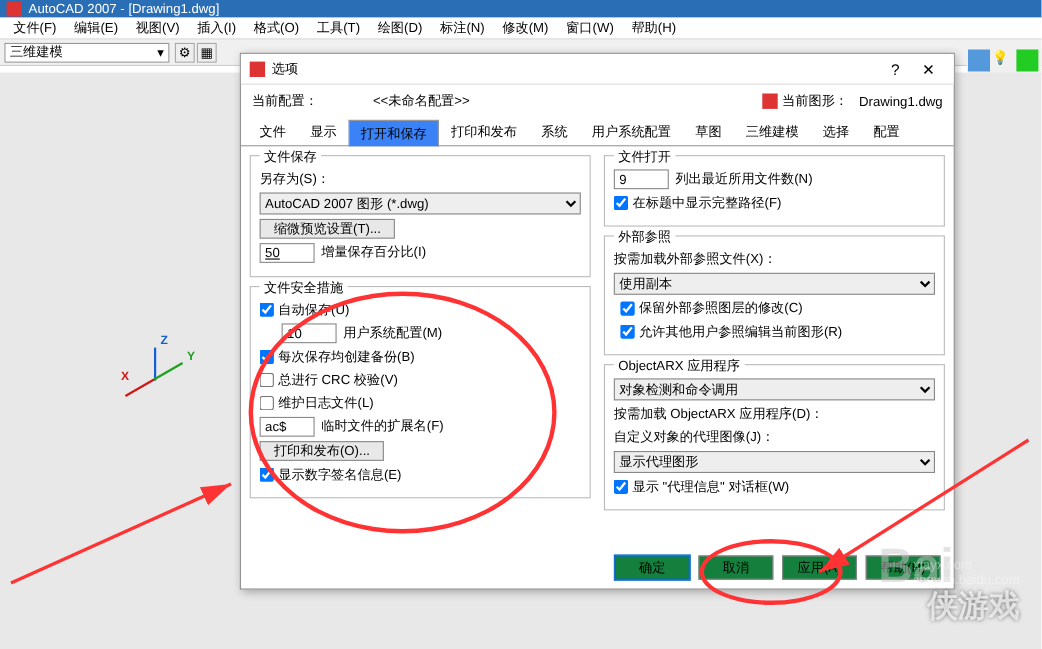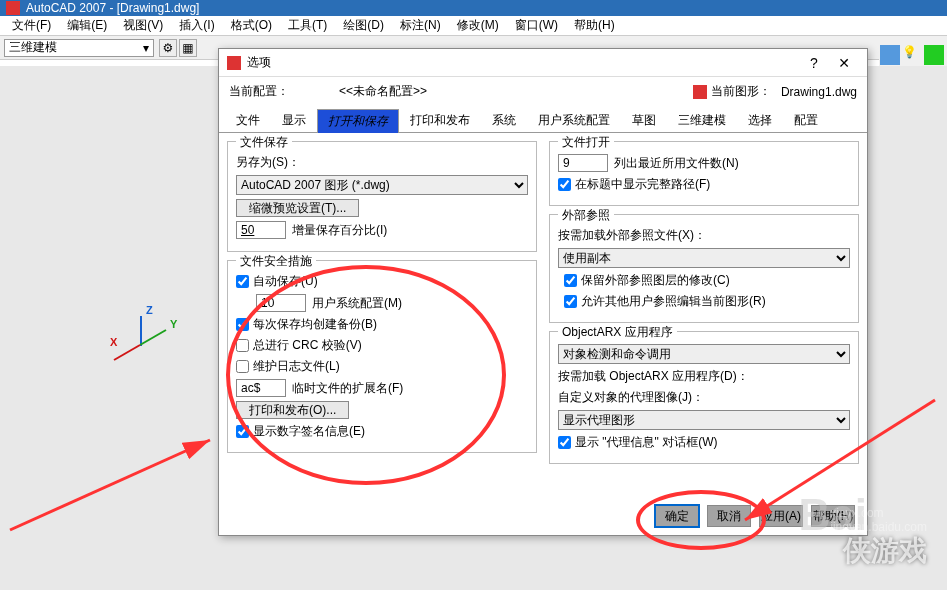--- a/index.html
+++ b/index.html
@@ -30,37 +30,37 @@
 .dlg-title .spacer { flex: 1; }
 .dlg-title .wbtn { width: 30px; height: 22px; display: flex; align-items: center; justify-content: center; font-size: 14px; }
 
 .profile-row { padding: 6px 10px; display: flex; align-items: center; }
 .profile-row .lbl { width: 110px; }
 .profile-row .val { flex: 1; }
 .profile-row .dicon2 { width: 14px; height: 14px; background: #d33; margin-right: 4px; display: inline-block; vertical-align: middle; }
 
 .tabs { display: flex; padding: 0 6px; border-bottom: 1px solid #999; margin-top: 2px; }
 .tab { padding: 3px 10px; border: 1px solid transparent; border-bottom: none; cursor: pointer; }
-.tab.active { border-color: #999; background: #1d4ed8; position: relative; top: 1px; font-style: italic; }
+.tab.active { border-color: #999; background: #3b82f6; position: relative; top: 1px; }
 
 .content { display: flex; padding: 8px; gap: 12px; }
 .col { flex: 1; }
 
 .fieldset { border: 1px solid #bbb; padding: 8px; margin-bottom: 8px; position: relative; }
 .fieldset > .legend { position: absolute; top: -8px; left: 8px; background: #fff; padding: 0 4px; }
 
-.row { display: flex; align-items: center; margin: 4px 0; gap: 6px; }
+.row { display: flex; margin: 4px 0; gap: 6px; }
 .row label { display: flex; align-items: center; gap: 4px; }
 input[type=text] { border: 1px solid #888; height: 18px; padding: 0 4px; }
 select { border: 1px solid #888; height: 20px; width: 100%; background: #eee; }
 button.btn { border: 1px solid #888; background: #e8e8e8; height: 18px; padding: 0 12px; }
 input[type=checkbox] { width: 13px; height: 13px; }
 
 .footer { position: absolute; bottom: 8px; right: 12px; display: flex; gap: 8px; }
-.footer button { width: 44px; height: 22px; border: 1px solid #888; background: #a3a3a3; }
+.footer button { width: 68px; height: 22px; border: 1px solid #888; background: #15803d; }
 .footer button.primary { border: 1px solid #0066cc; outline: 1px solid #0066cc; }
 
 .right-toolbar { position: absolute; right: 0; top: 44px; width: 68px; height: 24px; background: #f0f0f0; display: flex; }
 .right-toolbar .ticon { width: 20px; height: 20px; margin: 1px; }
 
 
 .circle { position: absolute; border: 4px solid #ff3333; border-radius: 50%; pointer-events: none; }
 .c1 { left: 226px; top: 265px; width: 280px; height: 220px; }
 .c2 { left: 636px; top: 490px; width: 130px; height: 60px; }
 .arrow { position: absolute; pointer-events: none; }

